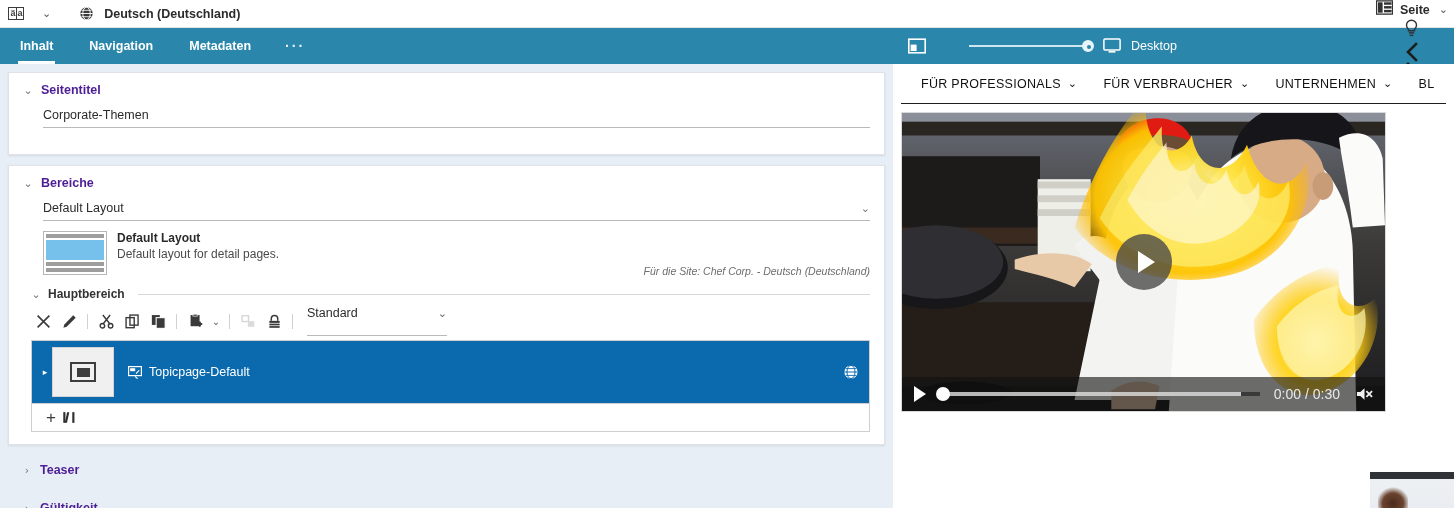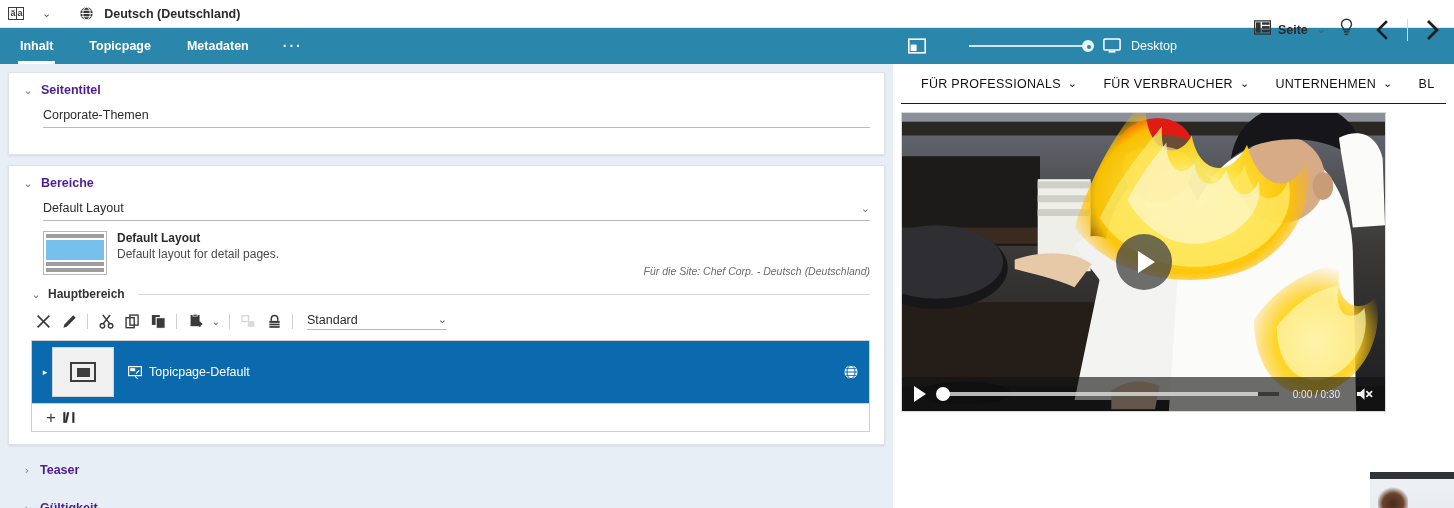--- a/index.html
+++ b/index.html
@@ -28,22 +28,22 @@
     position: relative;
   }
   .lang-icon .box { border: 1.5px solid #3c3c3c; padding: 0 1px 0 1px; line-height: 11px;
     display:flex; font-size:9px; }
   .lang-icon .box span:first-child { border-right: 1px solid #3c3c3c; padding-right:1px; }
   .lang-icon .box span:last-child { padding-left:1px; }
   .chev-sm { font-size: 11px; color: #555; margin-left: 16px; font-family: "DejaVu Sans", sans-serif;}
   .globe-sm { margin-left: 28px; display: inline-flex; }
   .lang-label { margin-left: 10px; font-size: 12.5px; color: #2b2b2b; font-weight: bold; }
 
-  .tb-right { position: absolute; right: 0; top: 16px; height: 100%;
-      display: flex; align-items: center; }
+  .tb-right { position: absolute; right: 0; top: 0; height: 100%;
+      display: flex; align-items: center; flex-direction: column; }
   .tb-item { display: flex; align-items: center; padding: 0 6px; }
   .tb-item .lbl { font-size: 12.5px; font-weight: bold; color: #2b2b2b; margin-left: 7px; }
   .tb-divider { width: 1px; height: 22px; background: #d8d8d8; margin: 0 4px; }
   .tb-arrow { width: 42px; display:flex; align-items:center; justify-content:center; }
 
   
   .split { flex: 1 1 auto; display: flex; min-height: 0; }
   .left-pane { width: 893px; flex: 0 0 893px; display: flex; flex-direction: column;
     background: #e8eef5; min-height:0; }
   .right-pane { flex: 1 1 auto; display: flex; flex-direction: column; background:#fff; min-height:0;}
@@ -108,21 +108,21 @@
   .mini-toolbar { display: flex; align-items: center; gap: 2px; margin: 9px 0 0 8px; height:22px;}
   .mtb { width: 24px; height: 20px; display: flex; align-items: center; justify-content: center;
      cursor: pointer; }
   .mtb.dis { opacity: .35; cursor: default; }
   .mtb-sep { width: 1px; height: 15px; background: #d0d0d0; margin: 0 4px; }
   .mtb-caret { font-size: 10px; color: #666; width: 14px; text-align:center;
      font-family:"DejaVu Sans", sans-serif;}
   .select-std {
     margin-left: 8px; width: 140px; border-bottom: 1px solid #b9b9b9;
     display: flex; align-items: center; justify-content: space-between;
-    font-size: 12.5px; color: #2b2b2b; padding-bottom: 2px;
+    font-size: 12.5px; color: #2b2b2b; padding-bottom: 15px;
   }
   .select-std .caret { color:#666; font-size:11px; font-family:"DejaVu Sans",sans-serif;}
 
   
   .linklist { margin: 8px 0 0 8px; border: 1px solid #cfcfcf; background:#fff;}
   .ll-row {
     background: #0a6aad; height: 62px; display: flex; align-items: center;
     padding: 0 10px 0 6px; color: #fff;
   }
   .ll-expander { width: 14px; font-size: 9px; color: #fff; text-align:center;
@@ -200,21 +200,21 @@
      margin-left: 5px;}
   .vid-controls { position:absolute; left:0; right:0; bottom:0; height: 34px;
      background: rgba(18,18,18,.62); display:flex; align-items:center; padding: 0 12px;}
   .vc-play { width:0;height:0; border-left: 12px solid #fff;
      border-top: 8px solid transparent; border-bottom: 8px solid transparent; cursor:pointer;}
   .vc-bar { flex:1 1 auto; height: 4px; background: rgba(220,220,220,.82); margin: 0 14px;
      position:relative; cursor:pointer;}
   .vc-knob { position:absolute; left:-4px; top:-5px; width:14px;height:14px; border-radius:50%;
      background:#fff; }
   .vc-buffer { position:absolute; right:0; top:0; bottom:0; width: 6%; background:#3a3a3a;}
-  .vc-time { font-size: 10px; color:#e9e9e9; white-space:nowrap; }
+  .vc-time { font-size: 14px; color:#e9e9e9; white-space:nowrap; }
   .vc-mute { margin-left: 16px; display:flex; align-items:center; cursor:pointer;}
 
   .corner-frag { position:absolute; right:0; bottom:0; width: 84px; height: 36px;
      background: linear-gradient(180deg,#eef1f4 0%,#e9edf1 100%); overflow:hidden;}
   .corner-frag .blob { position:absolute; left: 8px; bottom:0; width:30px; height: 22px;
      background: radial-gradient(circle at 50% 80%, #4a2a1c 0%, #6b4430 45%, rgba(230,236,240,0) 72%);}
   .corner-frag .topstrip { position:absolute; left:0; top:0; right:0; height:7px; background:#2f3338;}
 </style>
 </head>
 <body>
@@ -274,21 +274,21 @@
       </svg>
     </div>
   </div>
 </div>
 
 <div class="split">
 
   <div class="left-pane">
     <div class="tabbar">
       <div class="tab active">Inhalt</div>
-      <div class="tab">Topicpage</div>
+      <div class="tab">Navigation</div>
       <div class="tab">Metadaten</div>
       <div class="tab dots">···</div>
     </div>
 
     <div class="form-scroll">
 
       <div class="card">
         <div class="sec-head">
           <span class="sec-caret">⌄</span>
           <span class="sec-title">Seitentitel</span>

